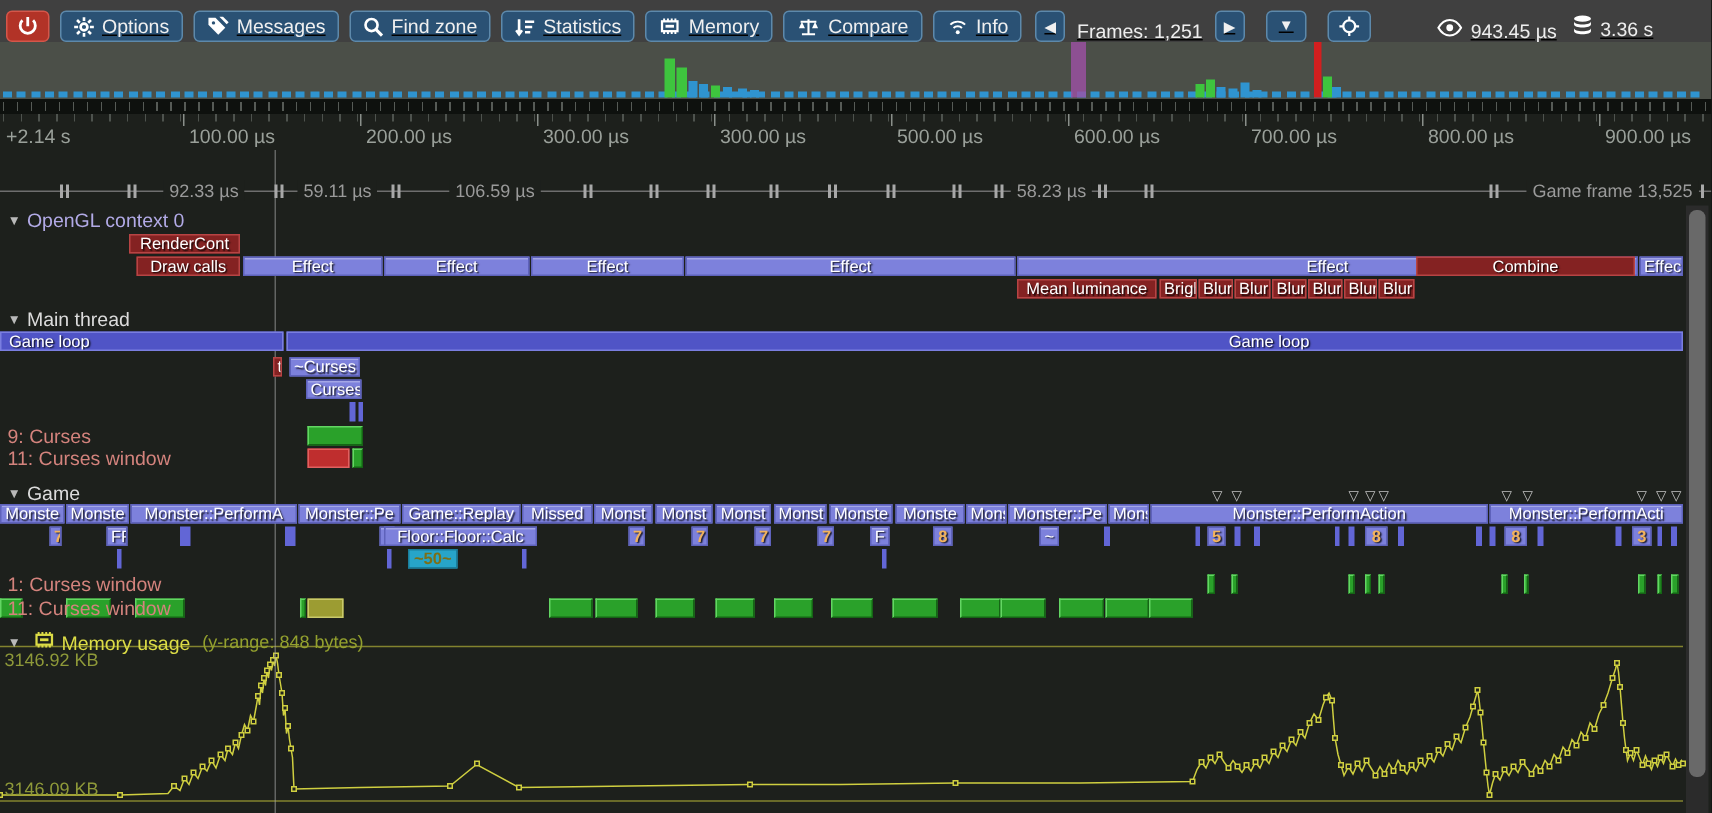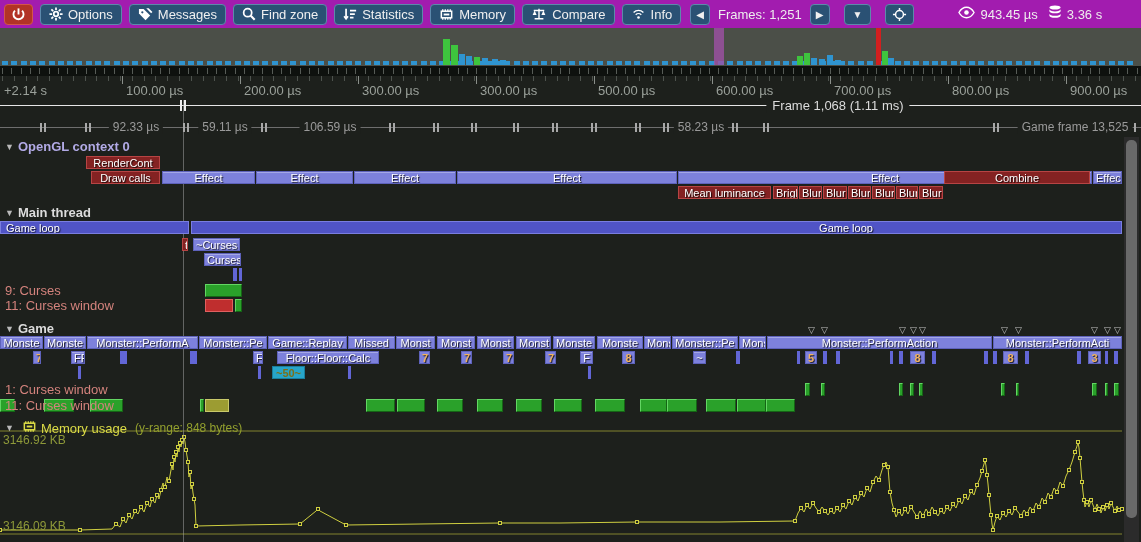--- a/index.html
+++ b/index.html
@@ -1,20 +1,20 @@
 <!DOCTYPE html>
 <html><head>
 <meta charset="utf-8">
 <style>
   html,body{margin:0;padding:0;background:#101210;}
   #app{position:relative;width:1141px;height:542px;background:#1d201c;overflow:hidden;
        font-family:"Liberation Sans",sans-serif;-webkit-font-smoothing:antialiased;}
   
-  #toolbar{position:absolute;top:0;left:0;width:1141px;height:28px;background:#a21caf;
-           display:flex;align-items:center;padding-left:4px;box-sizing:border-box;z-index:10;}
+  #toolbar{position:absolute;top:0;left:0;width:1141px;height:28px;background:#404040;
+           display:flex;align-items:flex-end;padding-left:4px;box-sizing:border-box;z-index:10;text-decoration:underline;}
   .tbtn{display:inline-flex;align-items:center;gap:5px;background:#2a5174;border:1px solid #5d89ab;
         border-radius:4px;color:#f0f0f0;font-size:13px;height:21px;padding:0 8px;margin-right:7px;
         font-family:inherit;white-space:nowrap;}
   .tbtn svg{display:block;}
   .tbtn.power{background:#b23327;border-color:#d4564a;padding:0 6px;}
   .tbtn.sm{padding:0 5px;font-size:10px;margin-right:0;}
   #frames-label{color:#eee;font-size:13px;margin:0 8px;}
   .tb-stat{display:inline-flex;align-items:center;gap:5px;color:#eee;font-size:13px;white-space:nowrap;}
   
   #frame-strip{position:absolute;top:28px;left:0;width:1141px;height:38px;background:#4b4f48;}
@@ -35,21 +35,21 @@
   #ruler .rlabel{position:absolute;top:0;transform:translateX(-50%);background:#1d201c;
                  padding:0 6px;color:#dcdcdc;font-size:13px;white-space:nowrap;}
   
   #frame-marks{position:absolute;top:112px;left:0;width:1141px;height:25px;}
   #frame-marks .line{position:absolute;top:15px;left:0;right:0;height:1px;background:#6e6e6e;}
   .fm-tick{position:absolute;top:11px;width:2px;height:9px;background:#a8a8a8;}
   .fm-label{position:absolute;top:8px;transform:translateX(-50%);background:#1d201c;
             padding:0 4px;color:#9a9a9a;font-size:12px;white-space:nowrap;}
   
   #timeline{position:absolute;top:137px;left:0;width:1141px;height:405px;}
-  .sec-header{position:absolute;font-size:13px;white-space:nowrap;z-index:5;font-weight:bold;}
+  .sec-header{position:absolute;font-size:13px;white-space:nowrap;z-index:5;}
   .sec-arrow{color:#b9b9b9;font-size:9px;vertical-align:1px;margin-right:4px;}
   .zone{position:absolute;height:13px;box-sizing:border-box;font-size:11px;line-height:11px;
         color:#fff;text-align:center;overflow:hidden;white-space:nowrap;z-index:4;
         text-shadow:1px 1px 1px rgba(0,0,0,.85);}
   .z-lav{background:#7d81dc;border:1px solid #5e62bb;box-shadow:inset 0 1px 0 rgba(255,255,255,.3);}
   .z-loop{background:#5054c6;border:1px solid #7a7ee0;}
   .z-red{background:#842222;border:1px solid #b74444;}
   .z-num{background:#7d81dc;border:1px solid #5e62bb;color:#f2b35c;font-weight:bold;}
   .z-cyan{background:#27a5c9;border:1px solid #1a7e9c;color:#7c6f18;text-shadow:none;font-weight:bold;}
   .z-tick{background:#6266d6;border:none;}
@@ -356,26 +356,20 @@
       <div class="axis-tick" style="left: 712px;"></div>
       <div class="axis-label" style="left: 716px;">600.00 µs</div>
       <div class="axis-tick" style="left: 830px;"></div>
       <div class="axis-label" style="left: 834px;">700.00 µs</div>
       <div class="axis-tick" style="left: 948px;"></div>
       <div class="axis-label" style="left: 952px;">800.00 µs</div>
       <div class="axis-tick" style="left: 1066px;"></div>
       <div class="axis-label" style="left: 1070px;">900.00 µs</div>
     </div>
 
-  <div id="ruler">
-    <div class="line"></div>
-    <span class="rlabel" id="ruler-label" style="left: 838px;">Frame 1,068 (1.11 ms)</span>
-  <div class="rtick" style="left: 180px;"></div>
-      <div class="rtick" style="left: 184px;"></div>
-    </div>
 
   <div id="frame-marks">
     <div class="line"></div>
   <div class="fm-tick" style="left: 40px;"></div>
       <div class="fm-tick" style="left: 44px;"></div>
       <div class="fm-tick" style="left: 85px;"></div>
       <div class="fm-tick" style="left: 89px;"></div>
       <div class="fm-tick" style="left: 183px;"></div>
       <div class="fm-tick" style="left: 187px;"></div>
       <div class="fm-tick" style="left: 261px;"></div>
@@ -461,21 +455,21 @@
       <div class="zone z-lav" style="left: 644px; top: 199px; width: 27px;"><span class="zlbl">Mons</span></div>
       <div class="zone z-lav" style="left: 672px; top: 199px; width: 66px;"><span class="zlbl">Monster::Pe</span></div>
       <div class="zone z-lav" style="left: 739px; top: 199px; width: 27px;"><span class="zlbl">Mons</span></div>
       <div class="zone z-lav" style="left: 767px; top: 199px; width: 225px;"><span class="zlbl">Monster::PerformAction</span></div>
       <div class="zone z-lav" style="left: 993px; top: 199px; width: 129px;"><span class="zlbl">Monster::PerformActi</span></div>
       <div class="zone z-num" style="left: 33px; top: 214px; width: 8px;"><span class="zlbl">7</span></div>
       <div class="zone z-lav" style="left: 71px; top: 214px; width: 14px;"><span class="zlbl">FF</span></div>
       <div class="zone z-tick" style="left: 120px; top: 214px; width: 7px;"></div>
       <div class="zone z-tick" style="left: 190px; top: 214px; width: 7px;"></div>
       <div class="zone z-lav" style="left: 253px; top: 214px; width: 10px;"><span class="zlbl">F</span></div>
-      <div class="zone z-lav" style="left: 277px; top: 214px; width: 102px;"><span class="zlbl">Floor::Floor::Calc</span></div>
+      <div class="zone z-lav" style="left: 256px; top: 214px; width: 102px;"><span class="zlbl">Floor::Floor::Calc</span></div>
       <div class="zone z-num" style="left: 419px; top: 214px; width: 11px;"><span class="zlbl">7</span></div>
       <div class="zone z-num" style="left: 461px; top: 214px; width: 11px;"><span class="zlbl">7</span></div>
       <div class="zone z-num" style="left: 503px; top: 214px; width: 11px;"><span class="zlbl">7</span></div>
       <div class="zone z-num" style="left: 545px; top: 214px; width: 11px;"><span class="zlbl">7</span></div>
       <div class="zone z-lav" style="left: 580px; top: 214px; width: 13px;"><span class="zlbl">F</span></div>
       <div class="zone z-num" style="left: 622px; top: 214px; width: 13px;"><span class="zlbl">8</span></div>
       <div class="zone z-lav" style="left: 693px; top: 214px; width: 13px;"><span class="zlbl">~</span></div>
       <div class="zone z-tick" style="left: 736px; top: 214px; width: 4px;"></div>
       <div class="zone z-tick" style="left: 797px; top: 214px; width: 3px;"></div>
       <div class="zone z-num" style="left: 805px; top: 214px; width: 12px;"><span class="zlbl">5</span></div>

